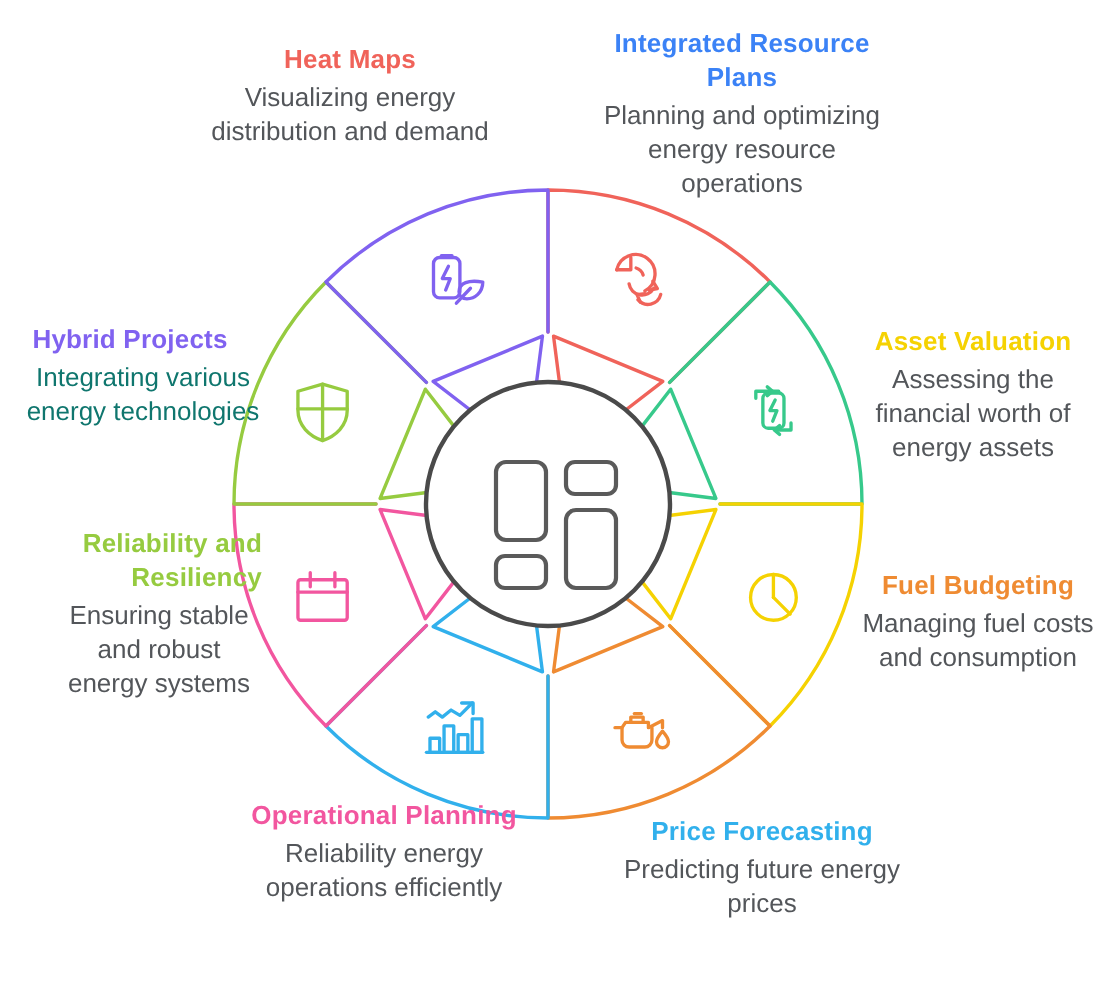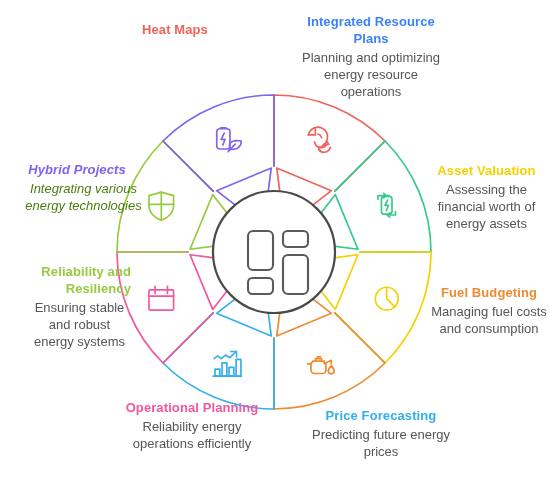--- a/index.html
+++ b/index.html
@@ -32,21 +32,21 @@
   }
 
   
   .lb-heat{       left:97px;  top:22px;  width:156px; }
   .lb-irp{        left:296px; top:14px;  width:150px; }
   .lb-asset{      left:423px; top:163px; width:127px; }
   .lb-fuel{       left:428px; top:285px; width:122px; }
   .lb-price{      left:297px; top:408px; width:168px; }
   .lb-ops{        left:112px; top:400px; width:160px; }
   .lb-rel{        left:0px;   top:264px; width:131px; }
-  .lb-hybrid{     left:12px;   top:162px; width:130px;font-style:italic; }
+  .lb-hybrid{     left:0px;   top:162px; width:130px; }
 
   svg{display:block;}
 </style>
 </head>
 <body>
 
 <div id="stage">
 
   <svg id="wheel" width="550" height="500" viewBox="0 0 550 500" xmlns="http://www.w3.org/2000/svg">
 
@@ -138,20 +138,21 @@
         <rect x="248" y="231" width="25" height="39" rx="5" ry="5"></rect>
         <rect x="248" y="278" width="25" height="16" rx="4.5" ry="4.5"></rect>
         <rect x="283" y="231" width="25" height="16" rx="4.5" ry="4.5"></rect>
         <rect x="283" y="255" width="25" height="39" rx="5" ry="5"></rect>
       </g>
     </g>
   </svg>
 
   <div class="label-block lb-heat">
     <p class="label-title" style="color: rgb(240, 99, 90);">Heat Maps</p>
+    <p class="label-desc" style="color: rgb(83, 86, 90);">Visualizing energy distribution and demand</p>
   </div>
 
   <div class="label-block lb-irp">
     <p class="label-title" style="color: #3b82f6;">Integrated Resource Plans</p>
     <p class="label-desc" style="color: rgb(83, 86, 90);">Planning and optimizing energy resource operations</p>
   </div>
 
   <div class="label-block lb-asset">
     <p class="label-title" style="color: rgb(245, 210, 2);">Asset Valuation</p>
     <p class="label-desc" style="color: rgb(83, 86, 90);">Assessing the financial worth of energy assets</p>
@@ -172,16 +173,16 @@
     <p class="label-desc" style="color: rgb(83, 86, 90);">Reliability energy operations efficiently</p>
   </div>
 
   <div class="label-block lb-rel">
     <p class="label-title" style="color: rgb(150, 203, 64); text-align: right;">Reliability and Resiliency</p>
     <p class="label-desc" style="color: rgb(83, 86, 90); padding-left: 28px;">Ensuring stable and robust energy systems</p>
   </div>
 
   <div class="label-block lb-hybrid">
     <p class="label-title" style="color: rgb(128, 98, 240);">Hybrid Projects</p>
-    <p class="label-desc" style="color: #4d7c0f; padding-left: 13px;">Integrating various energy technologies</p>
+    <p class="label-desc" style="color: #0f766e; padding-left: 13px;">Integrating various energy technologies</p>
   </div>
 
 </div>
 
 </body></html>

